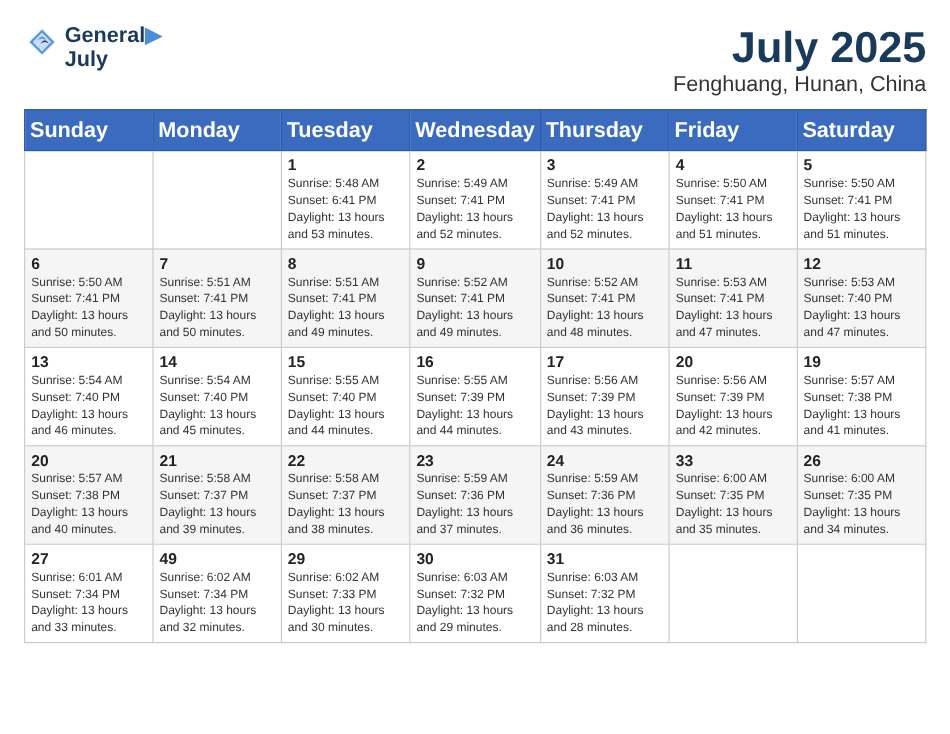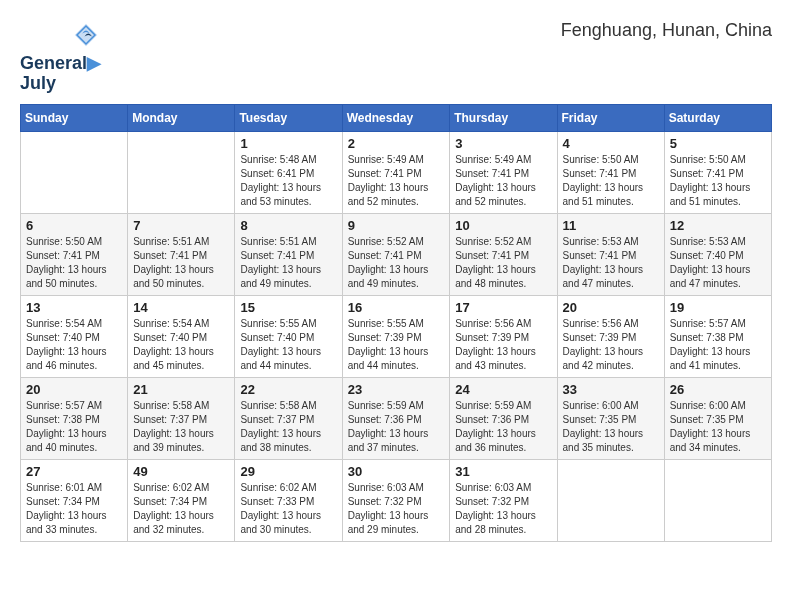--- a/index.html
+++ b/index.html
@@ -11,23 +11,22 @@
       padding: 20px;
     }
     .header {
       display: flex;
       justify-content: space-between;
       align-items: flex-start;
       margin-bottom: 10px;
     }
     .logo {
       display: flex;
-      align-items: flex-end;
+      align-items: flex-start;
       gap: 4px;
-      flex-direction: column;
     }
     .logo-text {
       font-size: 18px;
       font-weight: bold;
       color: #1a3a5c;
       line-height: 1.1;
     }
     .logo-text span {
       color: #4a90d9;
     }
@@ -49,21 +48,21 @@
       color: #333;
     }
     .calendar {
       width: 100%;
       border-collapse: collapse;
       border: 1px solid #ccc;
     }
     .calendar th {
       background: #3a6bbf;
       color: #fff;
-      font-size: 12px;
+      font-size: 18px;
       font-weight: bold;
       padding: 6px 4px;
       text-align: left;
       border: 1px solid #2a5aaf;
     }
     .calendar td {
       vertical-align: top;
       border: 1px solid #ccc;
       padding: 4px 5px;
       width: 108px;
@@ -103,20 +102,21 @@
       <path d="M18,22 Q23,14 28,22 Q23,18 18,22Z" fill="#1a3a5c"></path>
     </svg>
     <div>
       <div class="logo-text">
         <div>General<span>▶</span></div>
         <div>July</div>
       </div>
     </div>
   </div>
   <div class="title-block">
+    <div class="month-title">July 2025</div>
     <div class="location">Fenghuang, Hunan, China</div>
   </div>
 </div>
 
 <table class="calendar">
   <thead>
     <tr>
     <th>Sunday</th>
         <th>Monday</th>
         <th>Tuesday</th>

